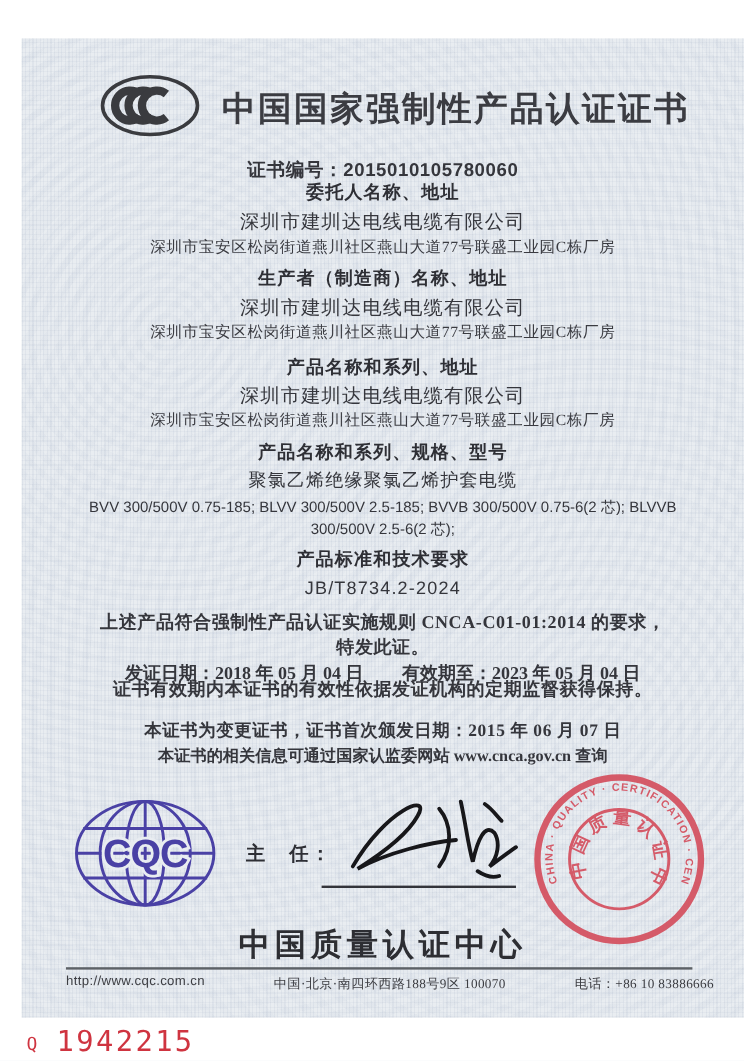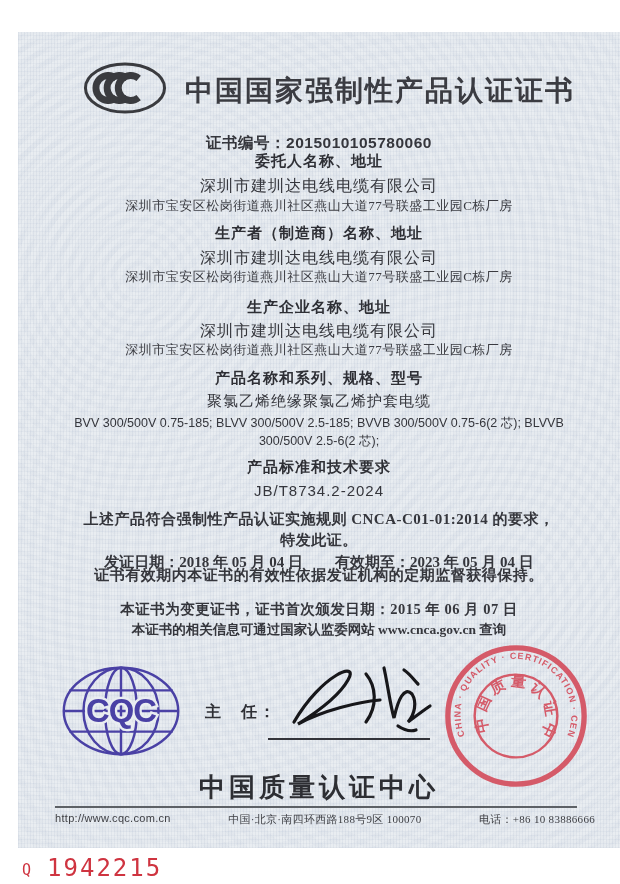--- a/index.html
+++ b/index.html
@@ -69,21 +69,21 @@
   </div>
 
   <div class="row h" style="top:120px">委托人名称、地址</div>
   <div class="row t1" style="top:144px">深圳市建圳达电线电缆有限公司</div>
   <div class="row t2" style="top:166px">深圳市宝安区松岗街道燕川社区燕山大道77号联盛工业园C栋厂房</div>
 
   <div class="row h" style="top:192px">生产者（制造商）名称、地址</div>
   <div class="row t1" style="top:216px">深圳市建圳达电线电缆有限公司</div>
   <div class="row t2" style="top:237px">深圳市宝安区松岗街道燕川社区燕山大道77号联盛工业园C栋厂房</div>
 
-  <div class="row h" style="top:266px">生产企业名称、地址</div>
+  <div class="row h" style="top:266px">产品名称和系列、地址</div>
   <div class="row t1" style="top:289px">深圳市建圳达电线电缆有限公司</div>
   <div class="row t2" style="top:310px">深圳市宝安区松岗街道燕川社区燕山大道77号联盛工业园C栋厂房</div>
 
   <div class="row t1" style="top:360px;font-size:15px;">聚氯乙烯绝缘聚氯乙烯护套电缆</div>
   <div class="row h" style="top:337px">产品名称和系列、规格、型号</div>
   <div class="row specs sans">
     <span class="inner">BVV 300/500V 0.75-185; BLVV 300/500V 2.5-185; BVVB 300/500V 0.75-6(2 芯); BLVVB 300/500V 2.5-6(2 芯);</span>
   </div>
 
   <div class="row h" style="top:426px">产品标准和技术要求</div>

